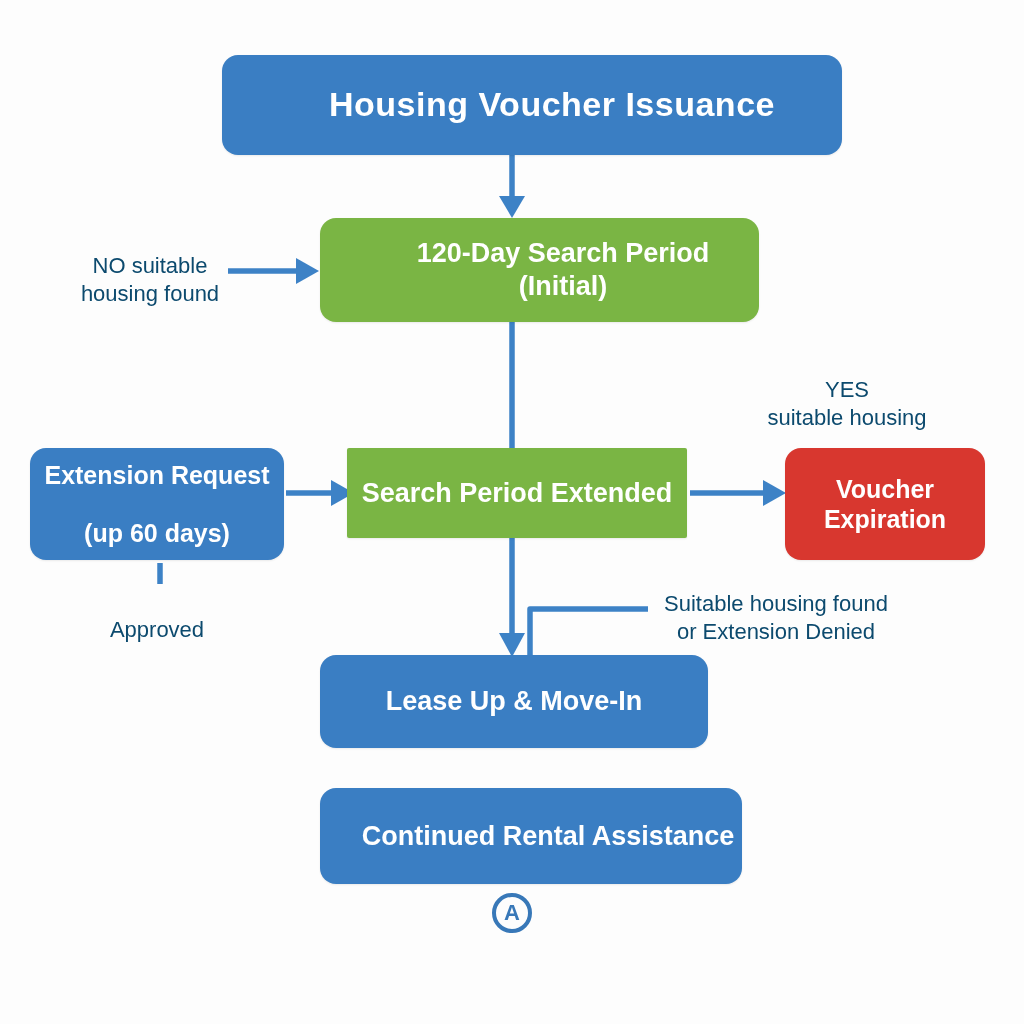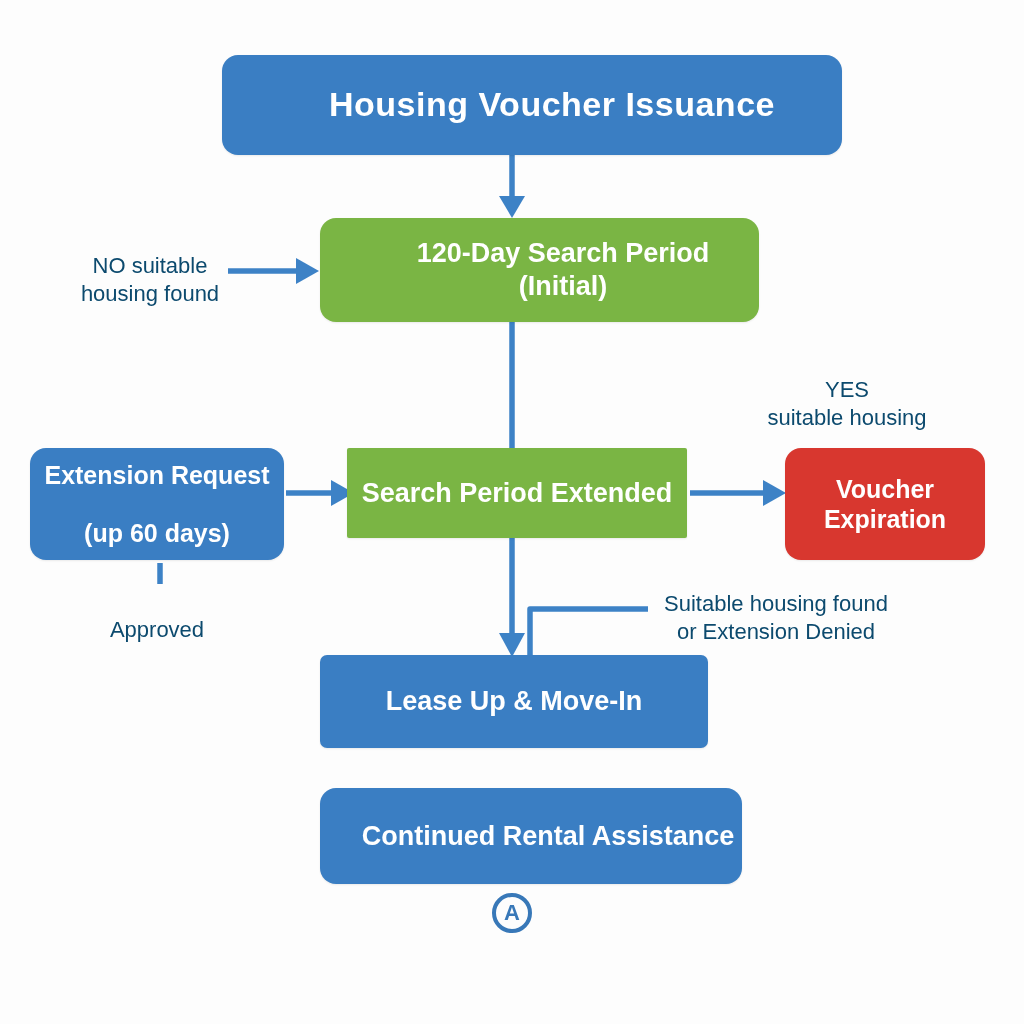--- a/index.html
+++ b/index.html
@@ -103,21 +103,21 @@
 
   <div class="label" id="lbl-approved">
     <div>Approved</div>
   </div>
 
   <div class="label" id="lbl-suitable">
     <div>Suitable housing found</div>
     <div>or Extension Denied</div>
   </div>
 
-  <div class="node" id="n-lease" style="background: rgb(58, 126, 195); border-radius: 7px;">
+  <div class="node" id="n-lease" style="background: rgb(58, 126, 195);">
     <div>Lease Up &amp; Move-In</div>
   </div>
 
   <div class="node" id="n-cont" style="background: rgb(58, 126, 195); padding-left: 34px;">
     <div>Continued Rental Assistance</div>
   </div>
 
   <div id="circle-a" style="color: rgb(56, 120, 184);">
     <span>A</span>
   </div>

